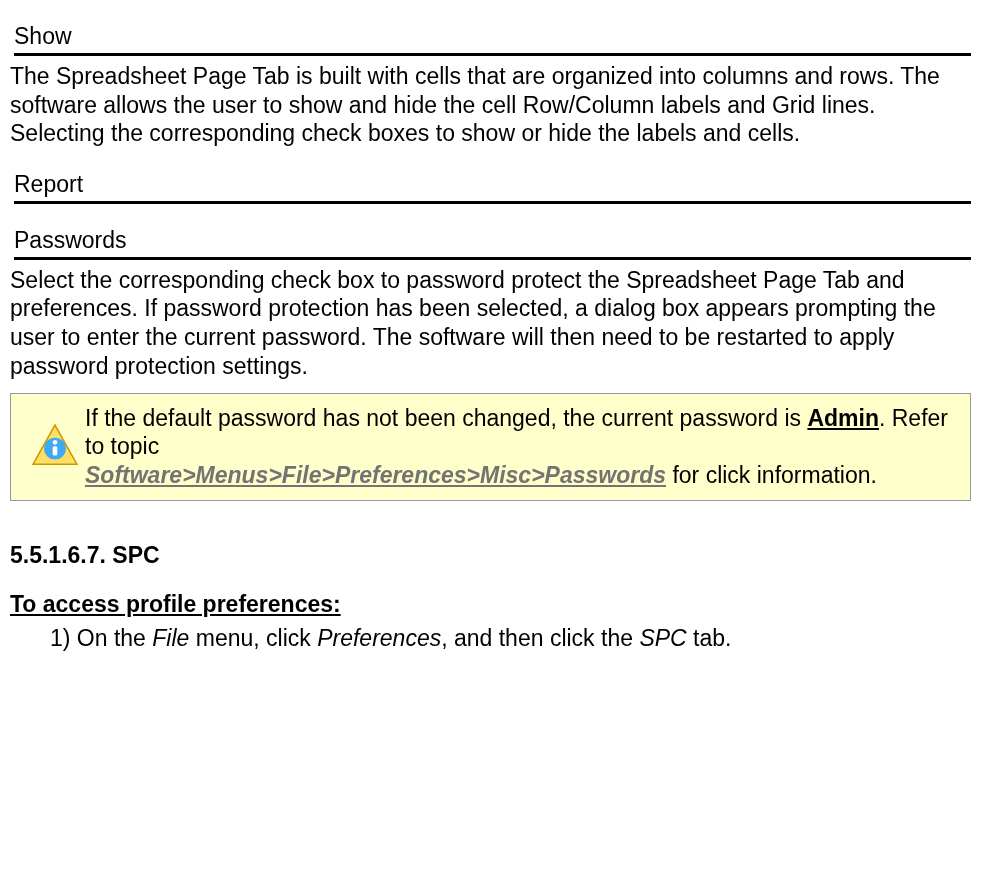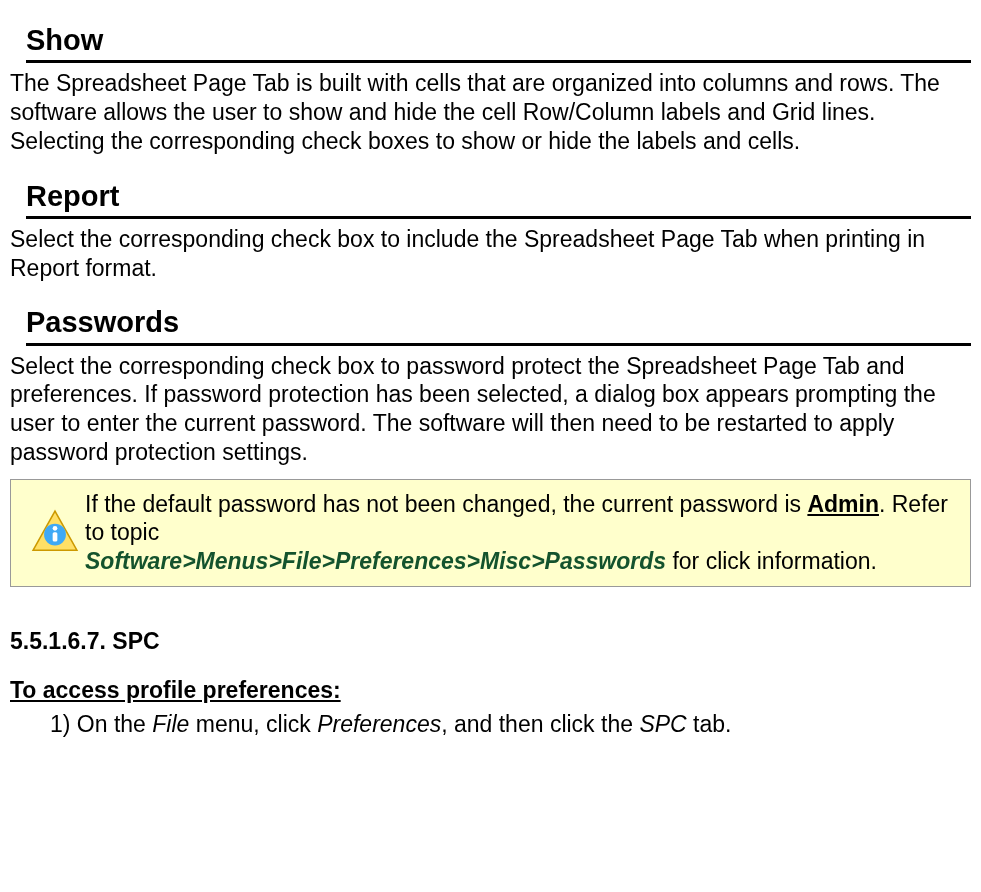--- a/index.html
+++ b/index.html
@@ -13,23 +13,23 @@
   }
   .page {
     width: 981px;
     box-sizing: border-box;
     padding: 0 10px 20px 10px;
   }
   p.body {
     margin: 6px 0 18px 0;
   }
   h3.section {
-    font-weight: bold;
-    font-size: 29px;
-    margin: 22px 0 2px 16px;
+    font-weight: normal;
+    font-size: 23px;
+    margin: 22px 0 2px 4px;
     border-bottom: 3px solid #000;
     padding-bottom: 2px;
   }
   .note-box {
     border: 1px solid #999;
     background: #ffffcc;
     margin: 4px 0 18px 0;
     padding: 10px 14px 10px 14px;
     display: flex;
     align-items: flex-start;
@@ -49,21 +49,22 @@
     flex: 1;
     font-size: 23px;
   }
   .note-text .admin {
     font-weight: bold;
     text-decoration: underline;
   }
   .note-text .ref-link {
     font-style: italic;
     font-weight: bold;
-    color: #14532d;
+    text-decoration: underline;
+    color: #737373;
   }
   h3.numbered {
     font-weight: bold;
     font-size: 23px;
     margin: 40px 0 20px 0;
   }
   h4.sub {
     font-weight: bold;
     font-size: 23px;
     text-decoration: underline;
@@ -81,21 +82,20 @@
 </head>
 <body>
 
 <div class="page">
 
 
   <h3 class="section">Show</h3>
   <p class="body">The Spreadsheet Page Tab is built with cells that are organized into columns and rows. The software allows the user to show and hide the cell Row/Column labels and Grid lines. Selecting the corresponding check boxes to show or hide the labels and cells.</p>
 
   <h3 class="section">Report</h3>
-  <p class="body">Select the corresponding check box to include the Spreadsheet Page Tab when printing in Report format.</p>
 
   <h3 class="section">Passwords</h3>
   <p class="body" style="margin-bottom:12px">Select the corresponding check box to password protect the Spreadsheet Page Tab and preferences. If password protection has been selected, a dialog box appears prompting the user to enter the current password. The software will then need to be restarted to apply password protection settings.</p>
 
   <div class="note-box">
     <div class="note-icon">
       <svg viewBox="0 0 64 64">
         <polygon points="32,4 60,54 4,54" fill="#ffe066" stroke="#cc9900" stroke-width="2"></polygon>
         <circle cx="32" cy="34" r="14" fill="#3fa9f5"></circle>
         <circle cx="32" cy="26" r="3" fill="#ffffff"></circle>

